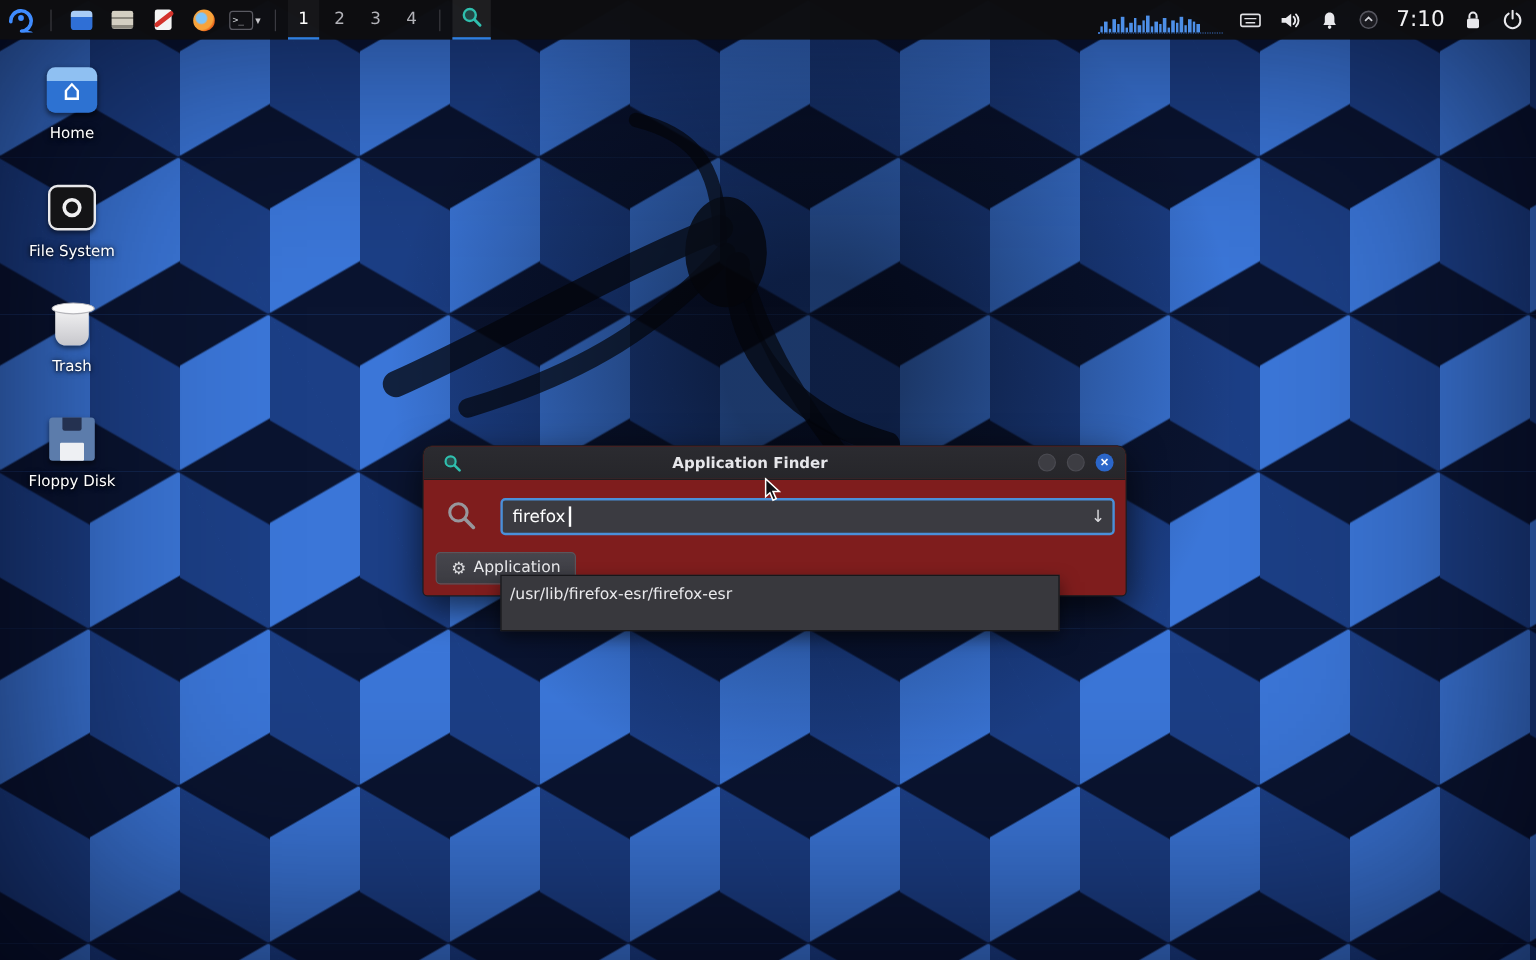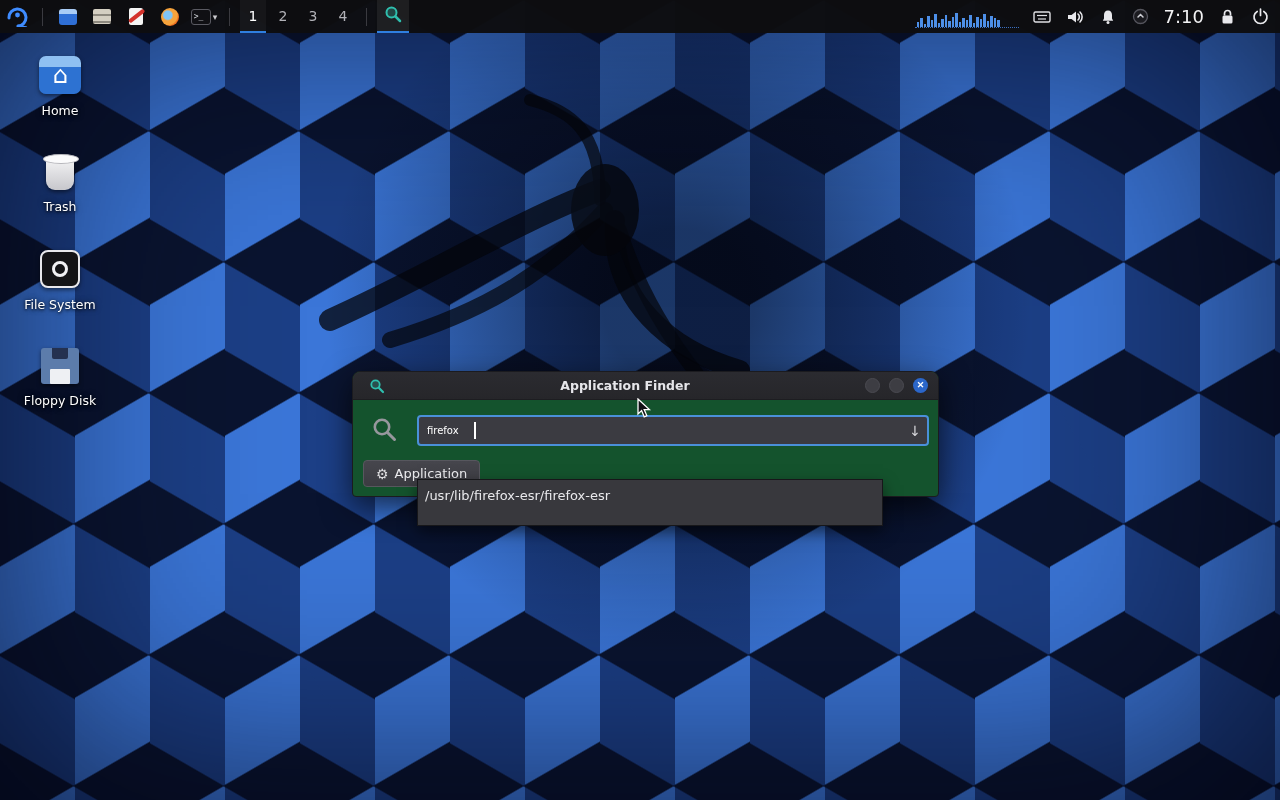--- a/index.html
+++ b/index.html
@@ -104,21 +104,21 @@
   .ic-floppy { width:38px; height:36px; border-radius:3px; background:#5c7cab; position:relative;
     box-shadow:0 2px 4px rgba(0,0,0,0.5); }
   .ic-floppy::before { content:""; position:absolute; left:9px; bottom:0; width:20px; height:15px;
     background:#eef0f3; border-radius:1px; }
   .ic-floppy::after { content:""; position:absolute; left:11px; top:0; width:16px; height:11px;
     background:#243150; border-radius:0 0 2px 2px; }
 
   
   .finder-window {
     position:absolute; left:352px; top:371px; width:587px; height:126px; z-index:20;
-    background:#14532d; border:1px solid #1b1b1f; border-radius:8px 8px 4px 4px;
+    background:#7f1d1d; border:1px solid #1b1b1f; border-radius:8px 8px 4px 4px;
     box-shadow:0 10px 30px rgba(0,0,0,0.65);
   }
   .titlebar {
     height:28px; background:linear-gradient(180deg,#2b2b30,#26262a);
     border-bottom:1px solid #1d1d21; border-radius:7px 7px 0 0;
     display:flex; align-items:center; padding:0 10px; cursor:default;
   }
   .titlebar .win-icon { display:flex; align-items:center; margin-left:6px; }
   .titlebar .title { flex:1; text-align:center; color:#e6e6ea; font-size:12.5px; font-weight:bold; }
   .winbtns { display:flex; align-items:center; gap:9px; }
@@ -129,21 +129,21 @@
 
   .finder-body { position:relative; height:97px; }
   .search-glyph { position:absolute; left:18px; top:16px; }
   .entry {
     position:absolute; left:64px; top:15px; width:512px; height:31px;
     background:#3b3b41; border:2px solid #4a90d9; border-radius:4px;
     display:flex; align-items:center;
   }
   .entry input {
     flex:1; background:transparent; border:none; outline:none;
-    color:#ffffff; font-size:10px; font-family:"DejaVu Sans", sans-serif; padding:0 0 0 8px;
+    color:#ffffff; font-size:14px; font-family:"DejaVu Sans", sans-serif; padding:0 0 0 8px;
   }
   .entry .caret { position:absolute; left:55px; top:5px; width:1.5px; height:17px; background:#ffffff; }
   .entry-arrow { width:24px; text-align:center; color:#d8d8dc; font-size:14px; cursor:pointer; }
 
   .pref-btn {
     position:absolute; left:10px; top:60px; height:27px; z-index:1;
     background:linear-gradient(180deg,#46464d,#3b3b41); border:1px solid #57575e; border-radius:4px;
     color:#ececef; font-size:13px; font-family:"DejaVu Sans", sans-serif;
     display:flex; align-items:center; gap:6px; padding:0 12px; cursor:pointer;
   }
@@ -288,28 +288,28 @@
     </button>
   </div>
 </div>
 
 <div class="desktop-icons">
   <div class="dicon">
     <span class="ic-home">⌂</span>
     <span class="label">Home</span>
   </div>
   <div class="dicon">
-    <span class="ic-trash"></span>
-    <span class="label">Trash</span>
-  </div>
-  <div class="dicon">
     <span class="ic-filesystem">
         <span class="ring"></span>
       </span>
     <span class="label">File System</span>
+  </div>
+  <div class="dicon">
+    <span class="ic-trash"></span>
+    <span class="label">Trash</span>
   </div>
   <div class="dicon">
     <span class="ic-floppy"></span>
     <span class="label">Floppy Disk</span>
   </div>
 </div>
 
 <div class="finder-window">
   <div class="titlebar">
     <span class="win-icon">

